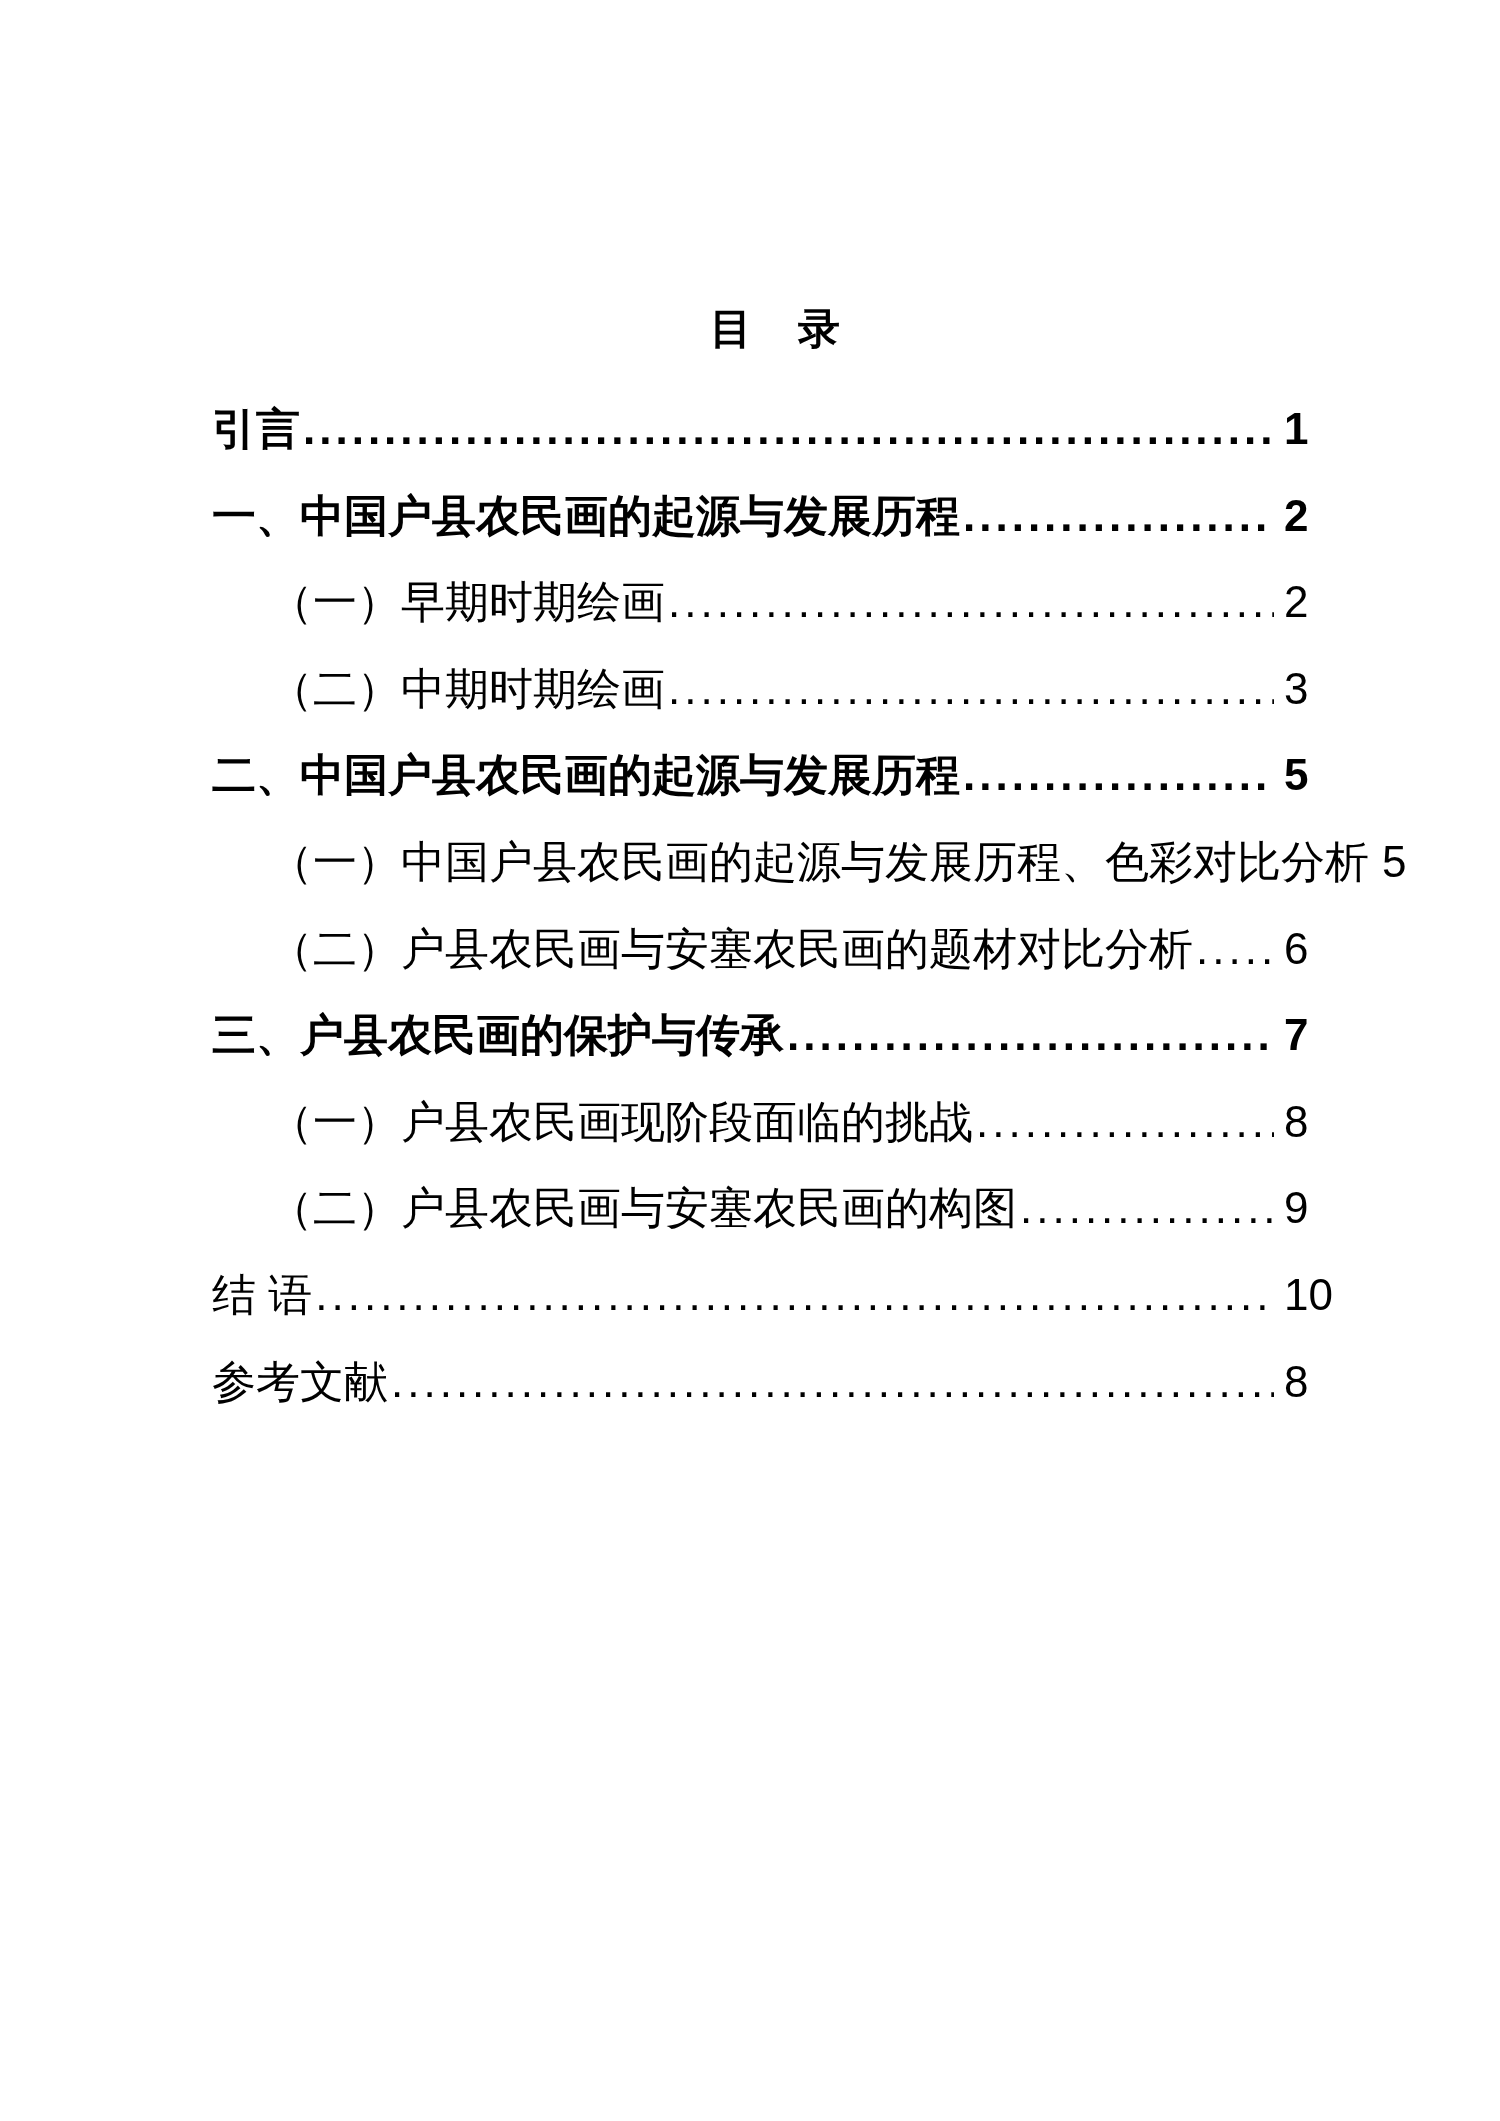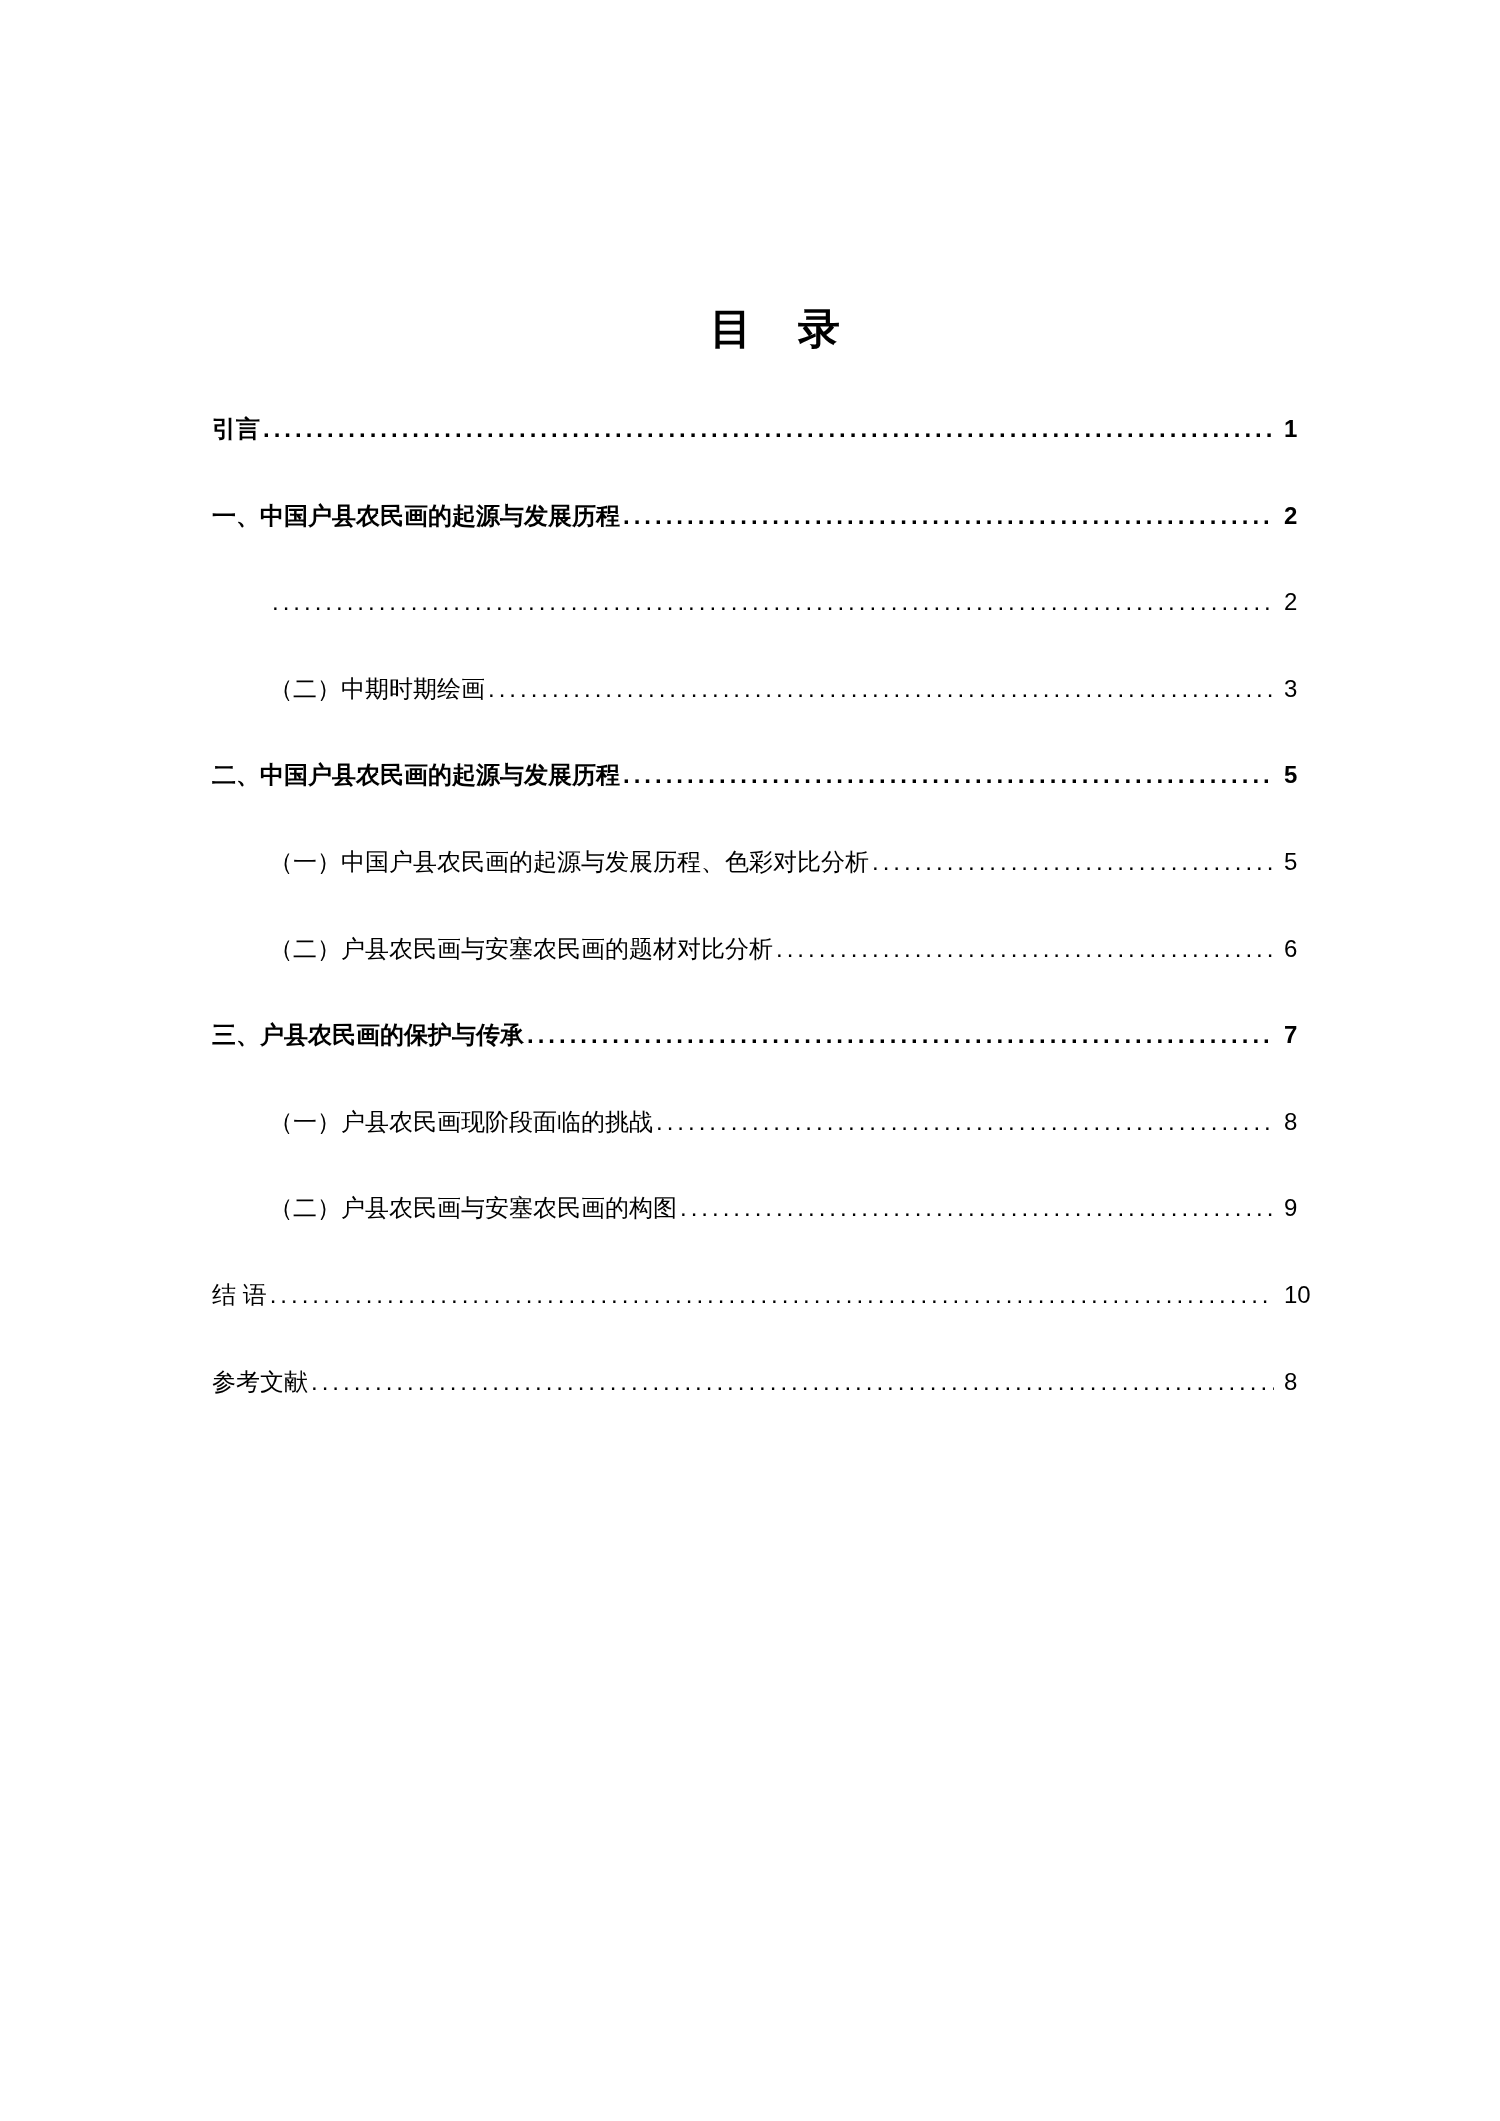--- a/index.html
+++ b/index.html
@@ -29,21 +29,21 @@
     position: absolute;
     top: 386px;
     left: 212px;
     right: 168px;
   }
   .toc-row {
     display: flex;
     align-items: baseline;
     height: 86.6px;
     line-height: 86.6px;
-    font-size: 24px;
+    font-size: 44px;
     font-weight: 400;
     white-space: nowrap;
   }
   .toc-row.bold { font-weight: 700; }
   .toc-row.sub { padding-left: 57px; }
   .toc-label { flex: none; }
   .leader {
     flex: 1 1 auto;
     overflow: hidden;
     white-space: nowrap;
@@ -83,20 +83,21 @@
     <span class="toc-label">引言</span>
     <span class="leader"></span>
     <span class="pagenum">1</span>
   </div>
       <div class="toc-row bold">
     <span class="toc-label">一、中国户县农民画的起源与发展历程</span>
     <span class="leader"></span>
     <span class="pagenum">2</span>
   </div>
       <div class="toc-row sub">
+    <span class="toc-label">（一）早期时期绘画</span>
     <span class="leader"></span>
     <span class="pagenum">2</span>
   </div>
       <div class="toc-row sub">
     <span class="toc-label">（二）中期时期绘画</span>
     <span class="leader"></span>
     <span class="pagenum">3</span>
   </div>
       <div class="toc-row bold">
     <span class="toc-label">二、中国户县农民画的起源与发展历程</span>

